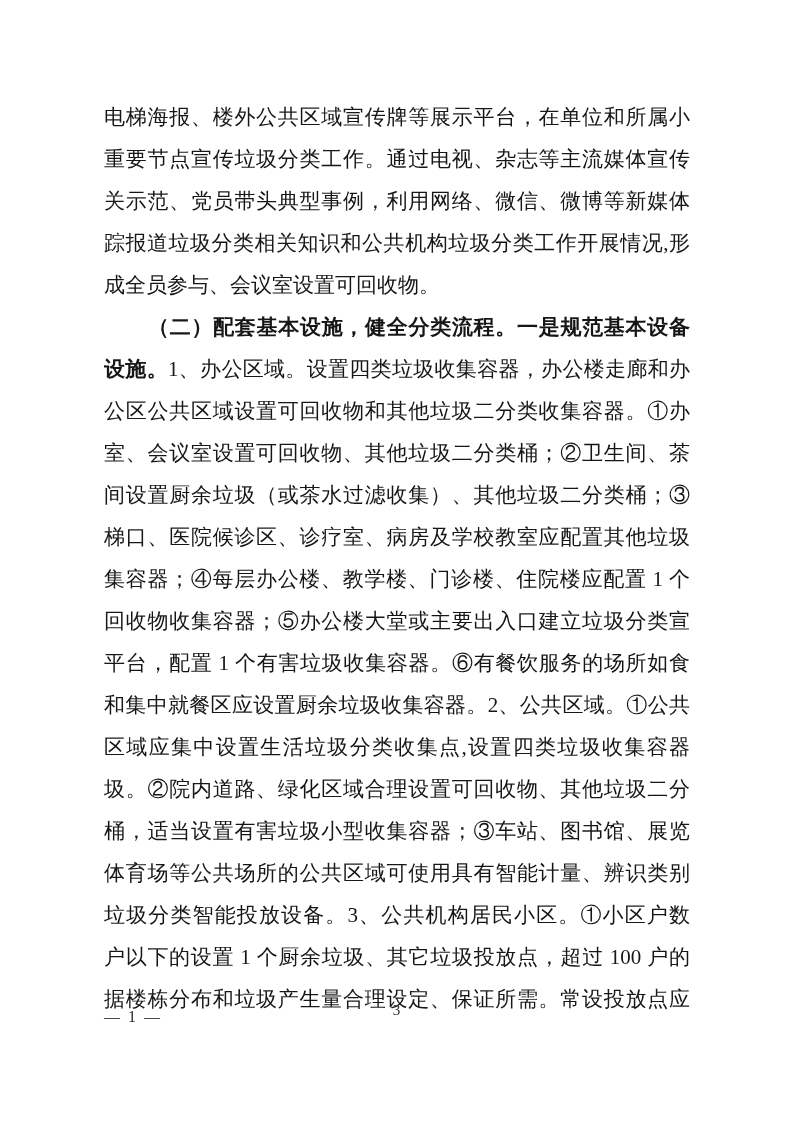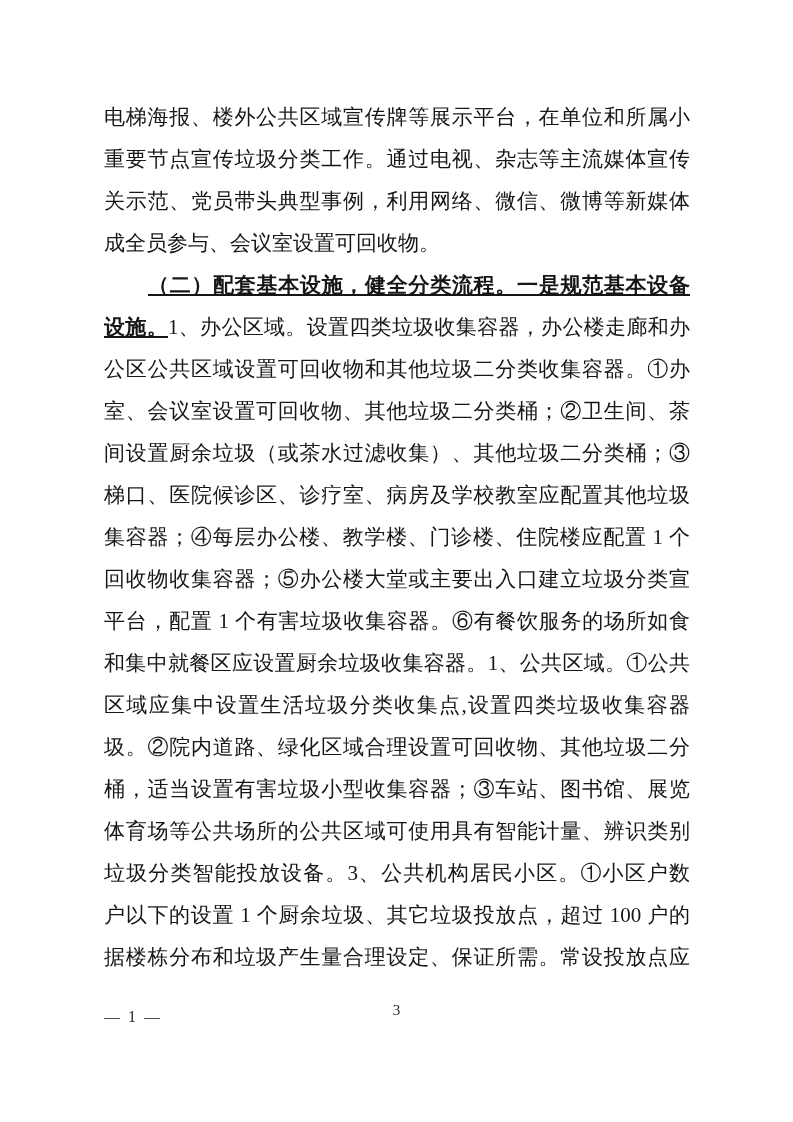--- a/index.html
+++ b/index.html
@@ -37,21 +37,20 @@
   }
   .line.no-stretch {
     text-align-last: left;
     white-space: normal;
   }
   .line.indent {
     text-indent: 44px;
   }
   .bold {
     font-weight: 700;
-    text-decoration: underline;
   }
   .footer-side {
     position: absolute;
     left: 104px;
     top: 1008px;
     font-size: 16px;
     letter-spacing: 2px;
     color: #2a2a2a;
   }
   .footer-page-num {
@@ -66,36 +65,37 @@
 </style>
 </head>
 <body>
 
 <div class="sheet">
   <div class="text-block">
 
     <div class="line stretch">电梯海报、楼外公共区域宣传牌等展示平台，在单位和所属小区</div>
     <div class="line stretch">重要节点宣传垃圾分类工作。通过电视、杂志等主流媒体宣传机</div>
     <div class="line stretch">关示范、党员带头典型事例，利用网络、微信、微博等新媒体跟</div>
+    <div class="line stretch">踪报道垃圾分类相关知识和公共机构垃圾分类工作开展情况,形</div>
     <div class="line no-stretch">成全员参与、会议室设置可回收物。</div>
 
     <div class="line stretch indent bold">（二）配套基本设施，健全分类流程。一是规范基本设备</div>
 
     <div class="line stretch">
       <span class="bold">设施。</span><span>1、办公区域。设置四类垃圾收集容器，办公楼走廊和办</span>
     </div>
 
     <div class="line stretch">公区公共区域设置可回收物和其他垃圾二分类收集容器。①办公</div>
     <div class="line stretch">室、会议室设置可回收物、其他垃圾二分类桶；②卫生间、茶水</div>
     <div class="line stretch">间设置厨余垃圾（或茶水过滤收集）、其他垃圾二分类桶；③电</div>
     <div class="line stretch">梯口、医院候诊区、诊疗室、病房及学校教室应配置其他垃圾收</div>
     <div class="line stretch">集容器；④每层办公楼、教学楼、门诊楼、住院楼应配置 1 个可</div>
     <div class="line stretch">回收物收集容器；⑤办公楼大堂或主要出入口建立垃圾分类宣传</div>
     <div class="line stretch">平台，配置 1 个有害垃圾收集容器。⑥有餐饮服务的场所如食堂</div>
-    <div class="line stretch">和集中就餐区应设置厨余垃圾收集容器。1、公共区域。①公共</div>
+    <div class="line stretch">和集中就餐区应设置厨余垃圾收集容器。2、公共区域。①公共</div>
     <div class="line stretch">区域应集中设置生活垃圾分类收集点,设置四类垃圾收集容器</div>
     <div class="line stretch">圾。②院内道路、绿化区域合理设置可回收物、其他垃圾二分类</div>
     <div class="line stretch">桶，适当设置有害垃圾小型收集容器；③车站、图书馆、展览馆、</div>
     <div class="line stretch">体育场等公共场所的公共区域可使用具有智能计量、辨识类别的</div>
     <div class="line stretch">垃圾分类智能投放设备。3、公共机构居民小区。①小区户数 100</div>
     <div class="line stretch">户以下的设置 1 个厨余垃圾、其它垃圾投放点，超过 100 户的根</div>
     <div class="line stretch">据楼栋分布和垃圾产生量合理设定、保证所需。常设投放点应硬</div>
   </div>
 
   <div class="footer-side">— 1 —</div>

